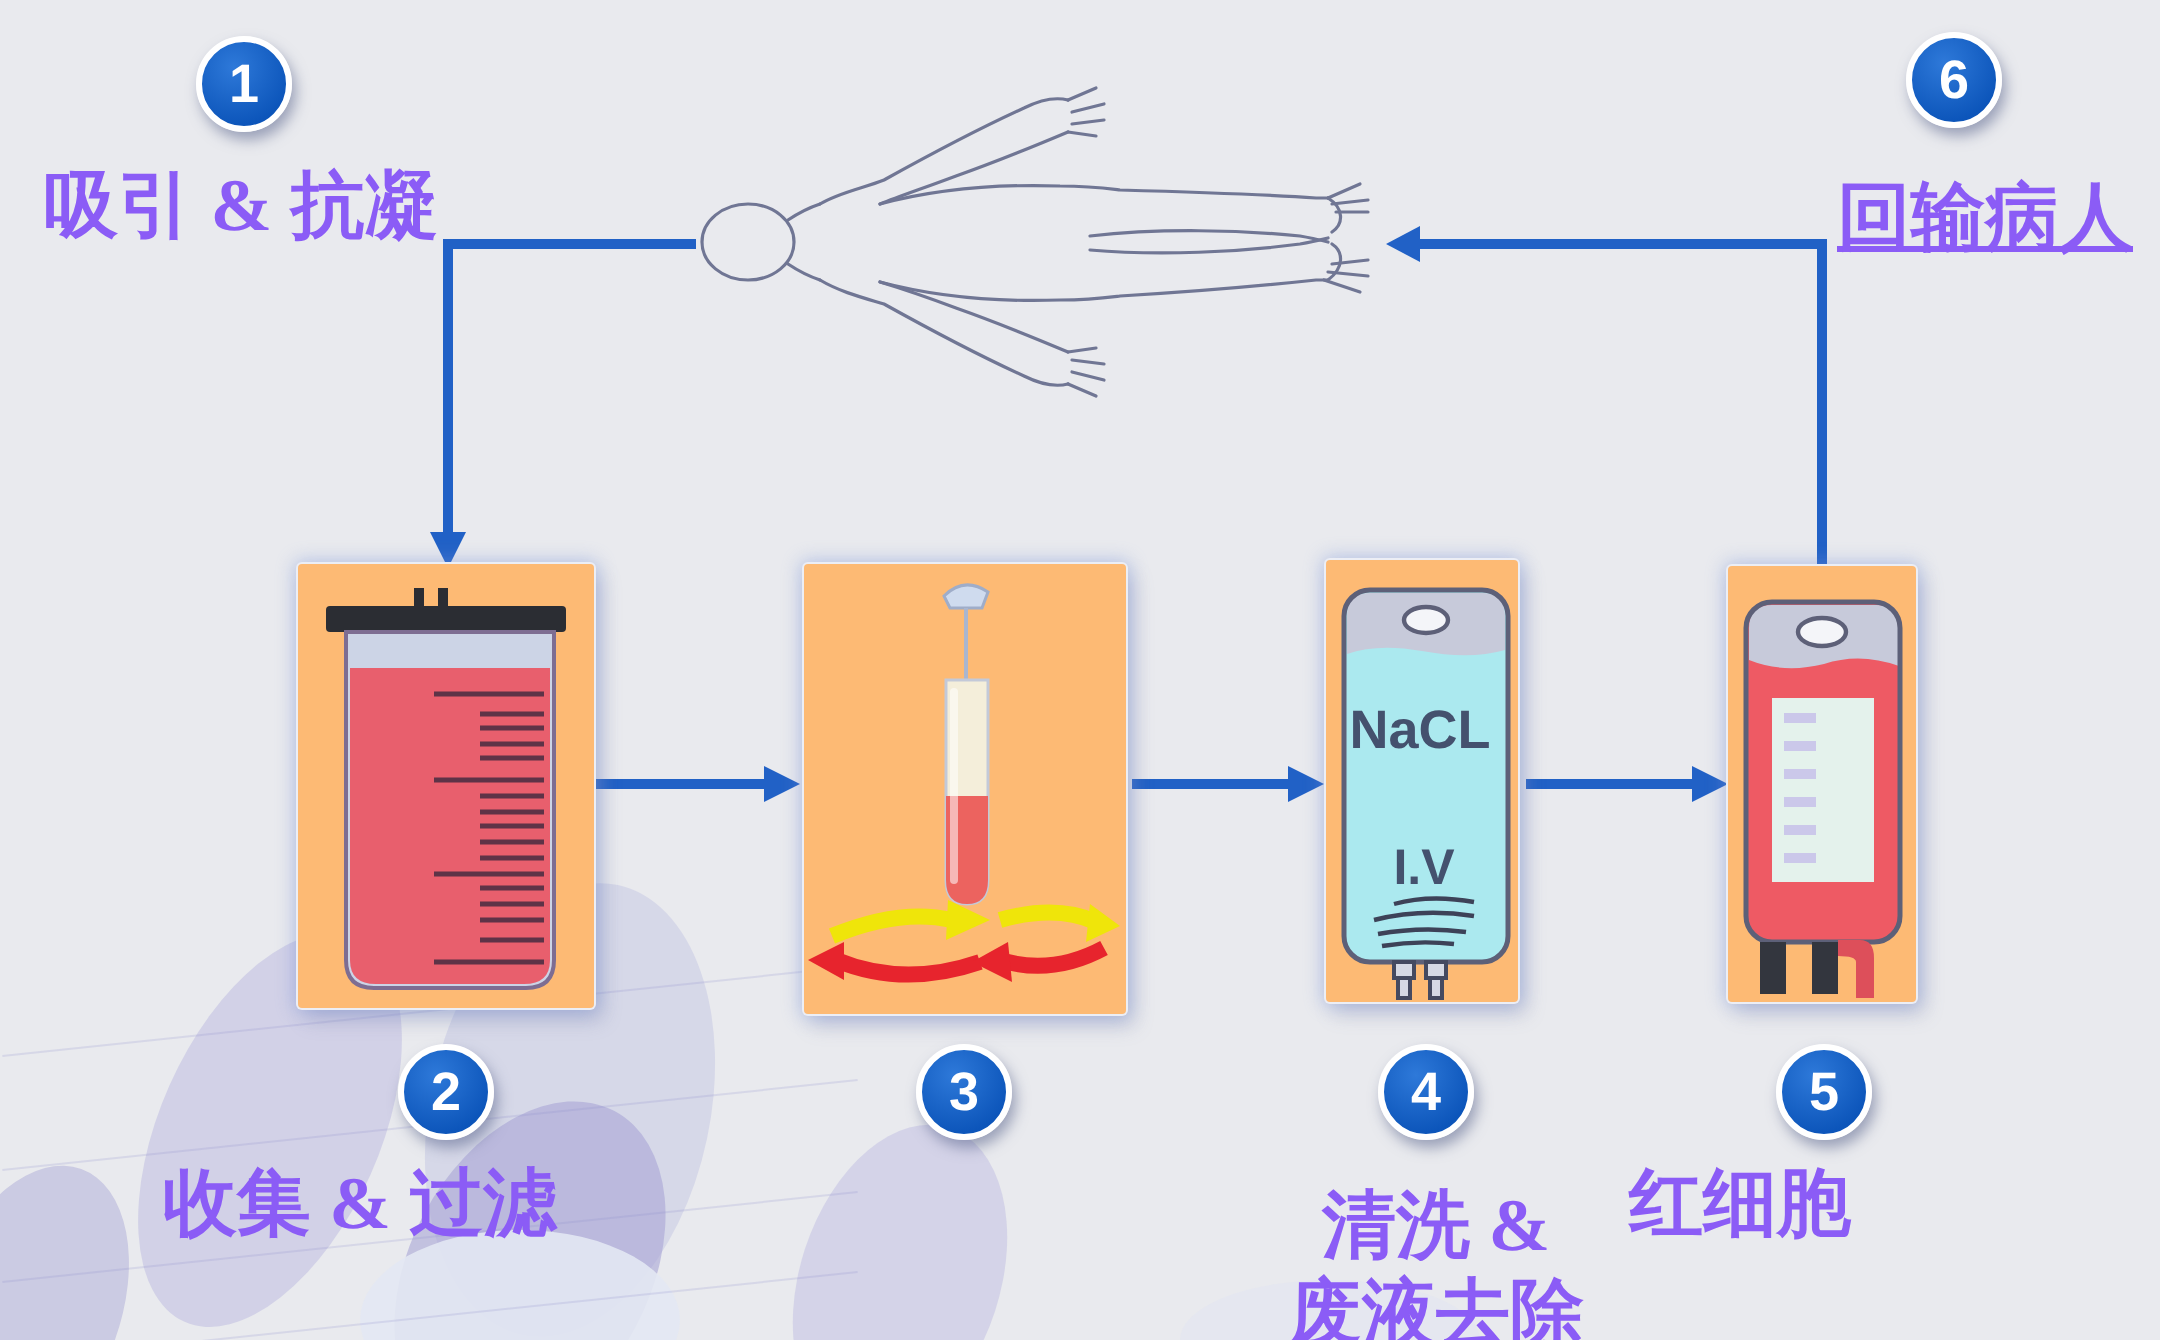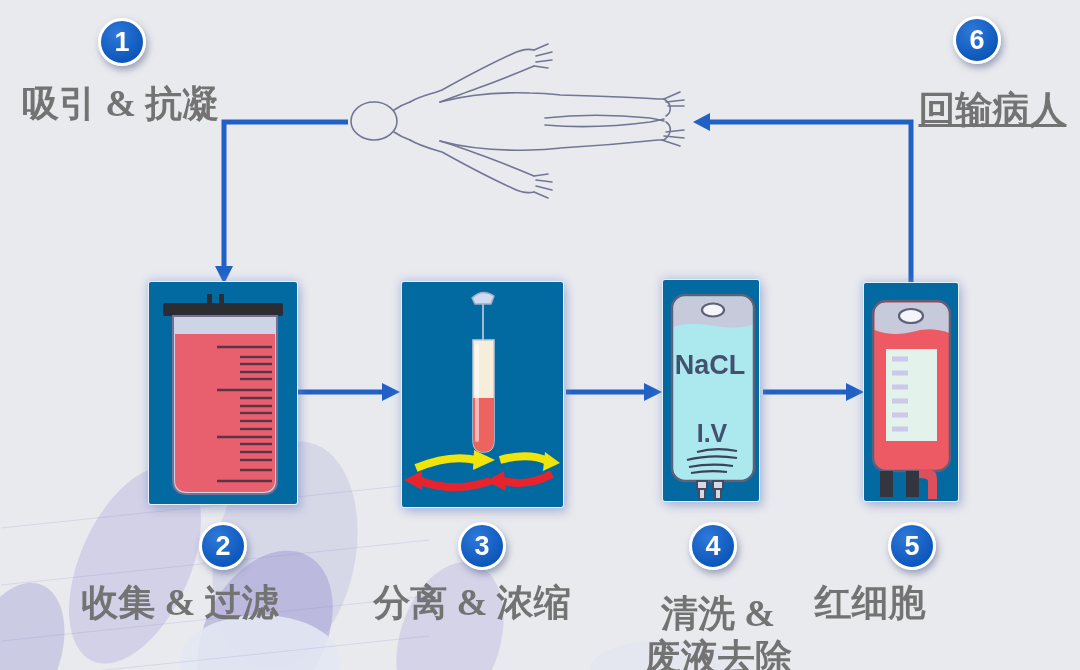--- a/index.html
+++ b/index.html
@@ -8,39 +8,39 @@
     background:#e9eaee;
     font-family:"Liberation Sans", sans-serif;
   }
   
   .blob{position:absolute;border-radius:50%;}
   .bgline{position:absolute;height:1px;background:rgba(140,140,205,.20);}
   
   .overlay{position:absolute;left:0;top:0;}
   
   .card{
-    position:absolute;background:#0369a1;border-radius:2px;
+    position:absolute;background:#fdba74;border-radius:2px;
     box-shadow:0 0 0 1px #eceef5, 0 0 9px 2px rgba(125,150,220,.45), 4px 6px 10px rgba(110,120,160,.28);
   }
   .card svg{display:block;}
   
   .num-circle{
     position:absolute;width:42px;height:42px;border-radius:50%;
     border:3px solid #ffffff;
     background:radial-gradient(circle at 38% 30%, #2e79d9 0%, #0c55ba 75%);
     box-shadow:2px 4px 7px rgba(90,100,140,.55);
     display:flex;align-items:center;justify-content:center;
   }
   .num-circle span{
     color:#ffffff;font-size:27px;font-weight:bold;line-height:1;
     font-family:"Liberation Sans", sans-serif;
   }
   
   .step-label{
-    position:absolute;color:#737373;font-weight:bold;font-size:37px;
+    position:absolute;color:#8b5cf6;font-weight:bold;font-size:37px;
     font-family:"Liberation Serif","DejaVu Serif",serif;
     text-align:center;line-height:44px;white-space:nowrap;
   }
 </style>
 </head>
 <body>
 
 <div class="stage">
 
   <div class="blob" style="left:80px;top:460px;width:110px;height:210px;background:#b5b3dd;opacity:.45;transform:rotate(24deg);"></div>
@@ -204,21 +204,20 @@
     </div>
   <div class="num-circle" style="left:888px;top:522px;">
       <span>5</span>
     </div>
   <div class="num-circle" style="left:953px;top:16px;">
       <span>6</span>
     </div>
 
   <div class="step-label" style="left:22px;top:82px;width:195px;">吸引 &amp; 抗凝</div>
   <div class="step-label" style="left:70px;top:581px;width:220px;">收集 &amp; 过滤</div>
-  <div class="step-label" style="left:352px;top:581px;width:240px;">分离 &amp; 浓缩</div>
   <div class="step-label" style="left:618px;top:592px;width:200px;">
     <div>清洗 &amp;</div>
     <div>废液去除</div>
   </div>
   <div class="step-label" style="left:770px;top:581px;width:200px;">
     <div>红细胞</div>
   </div>
   <div class="step-label" style="left:905px;top:88px;width:175px;text-decoration:underline;">回输病人</div>
 
 </div>

